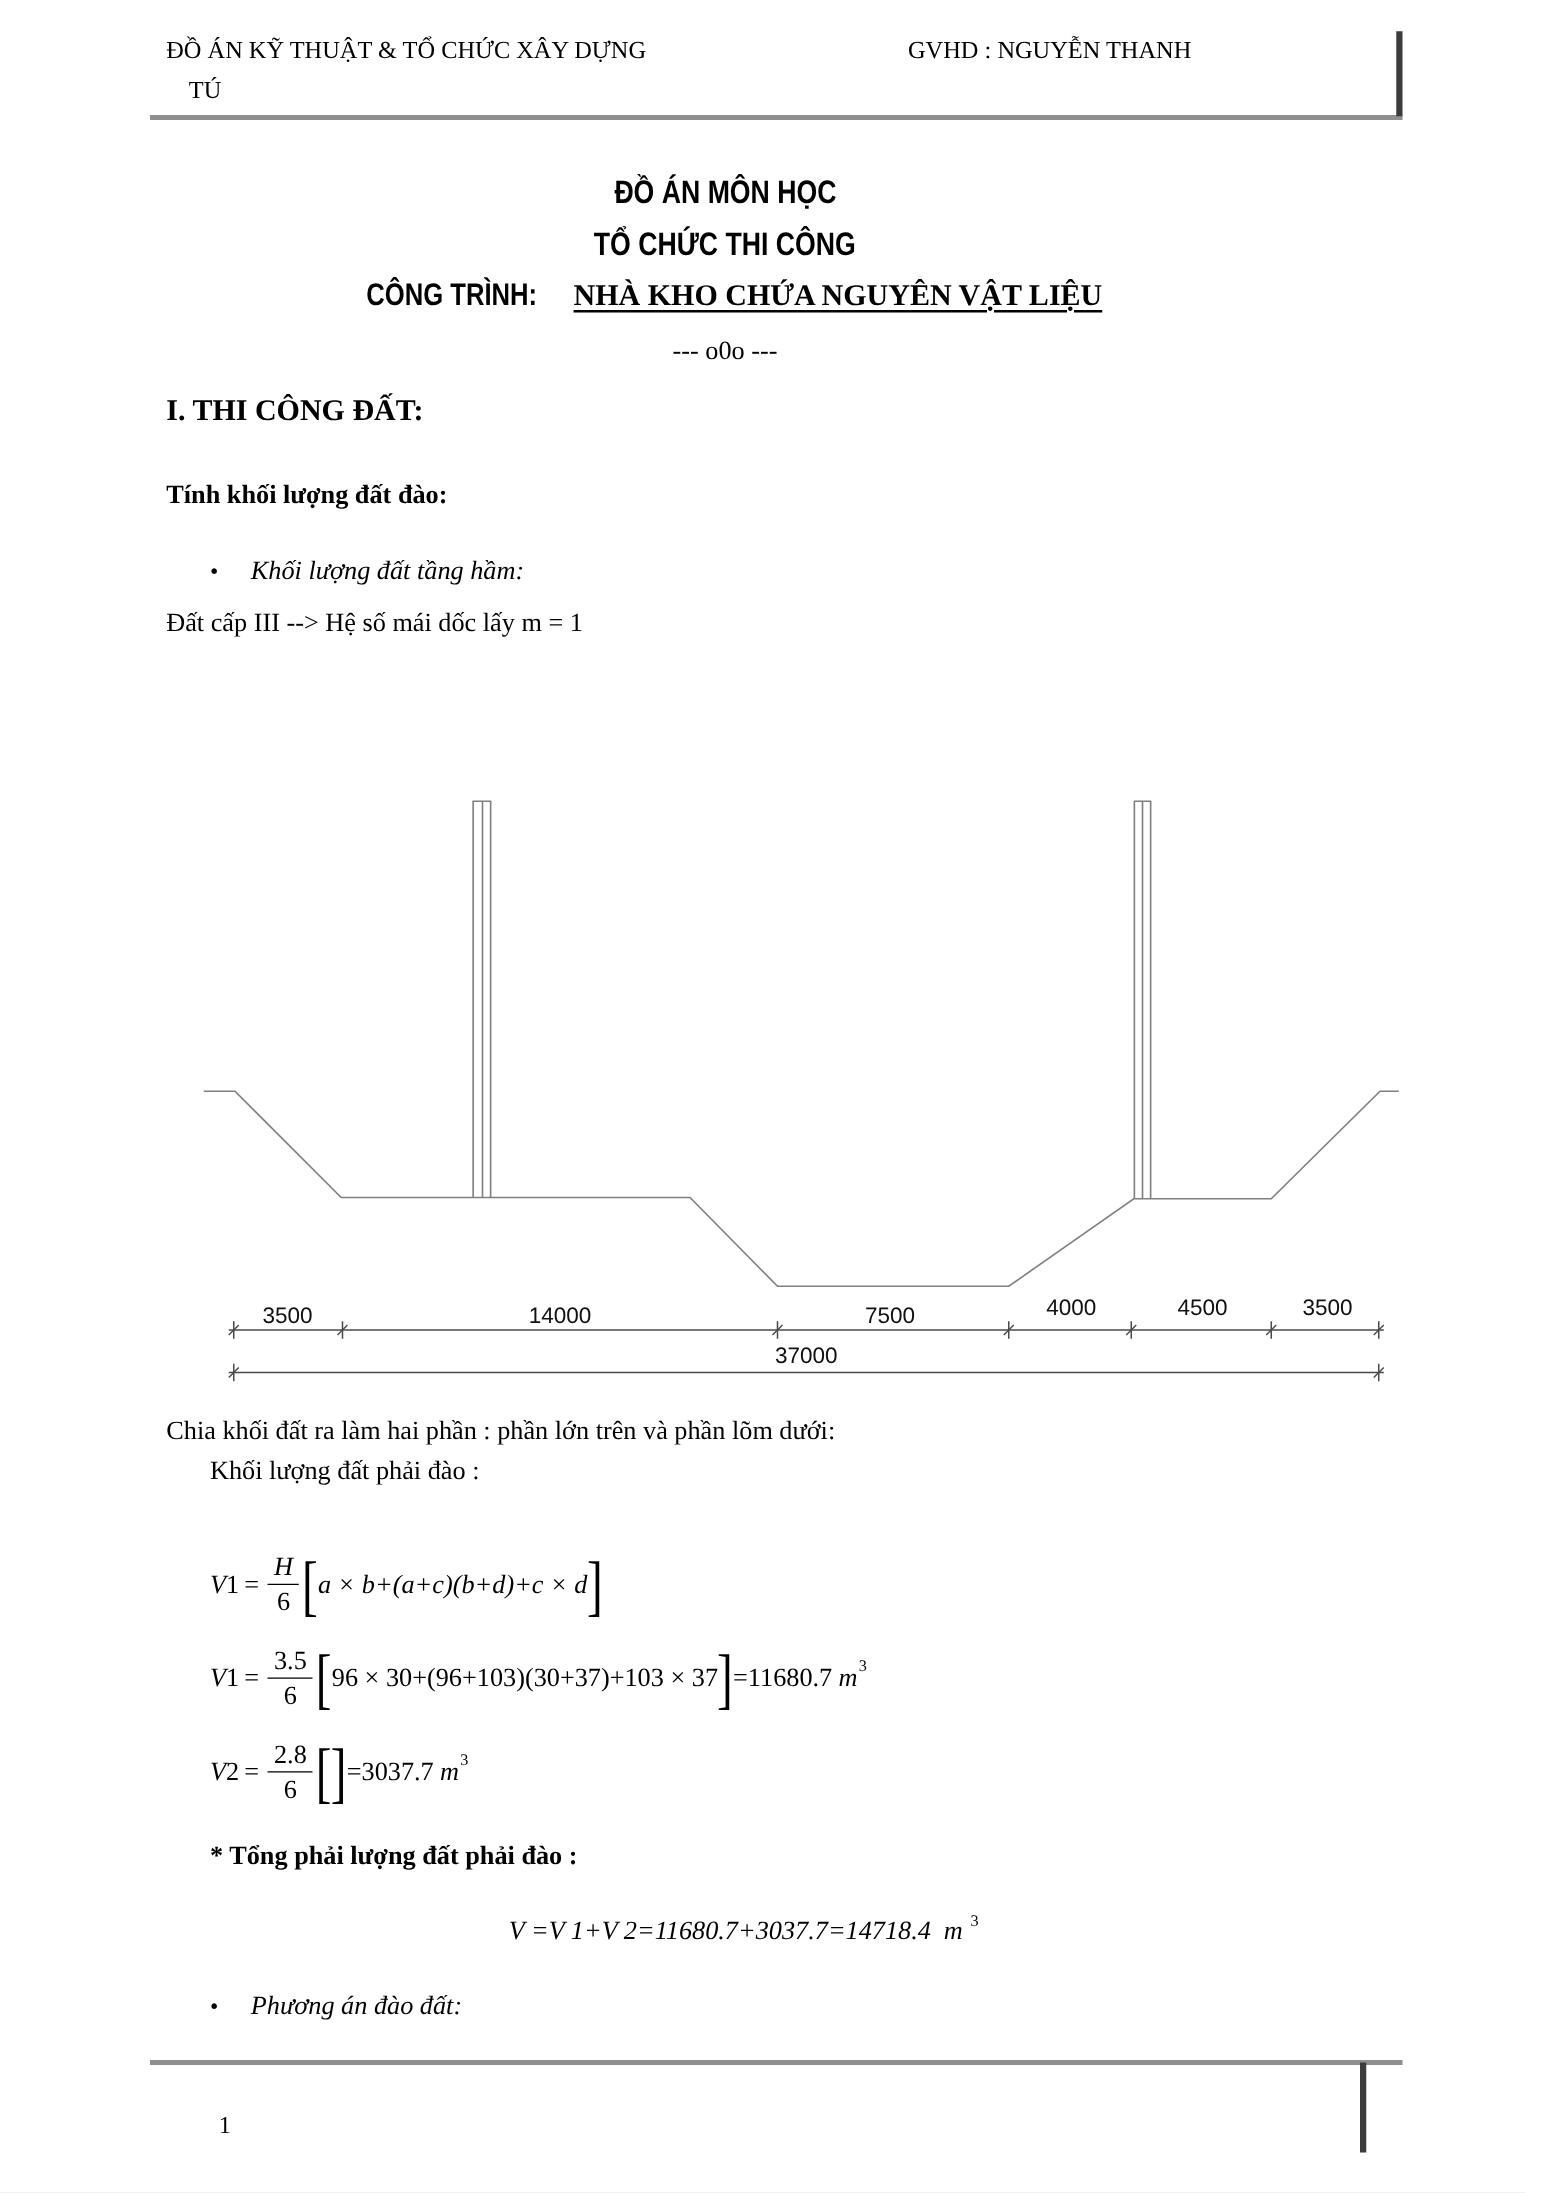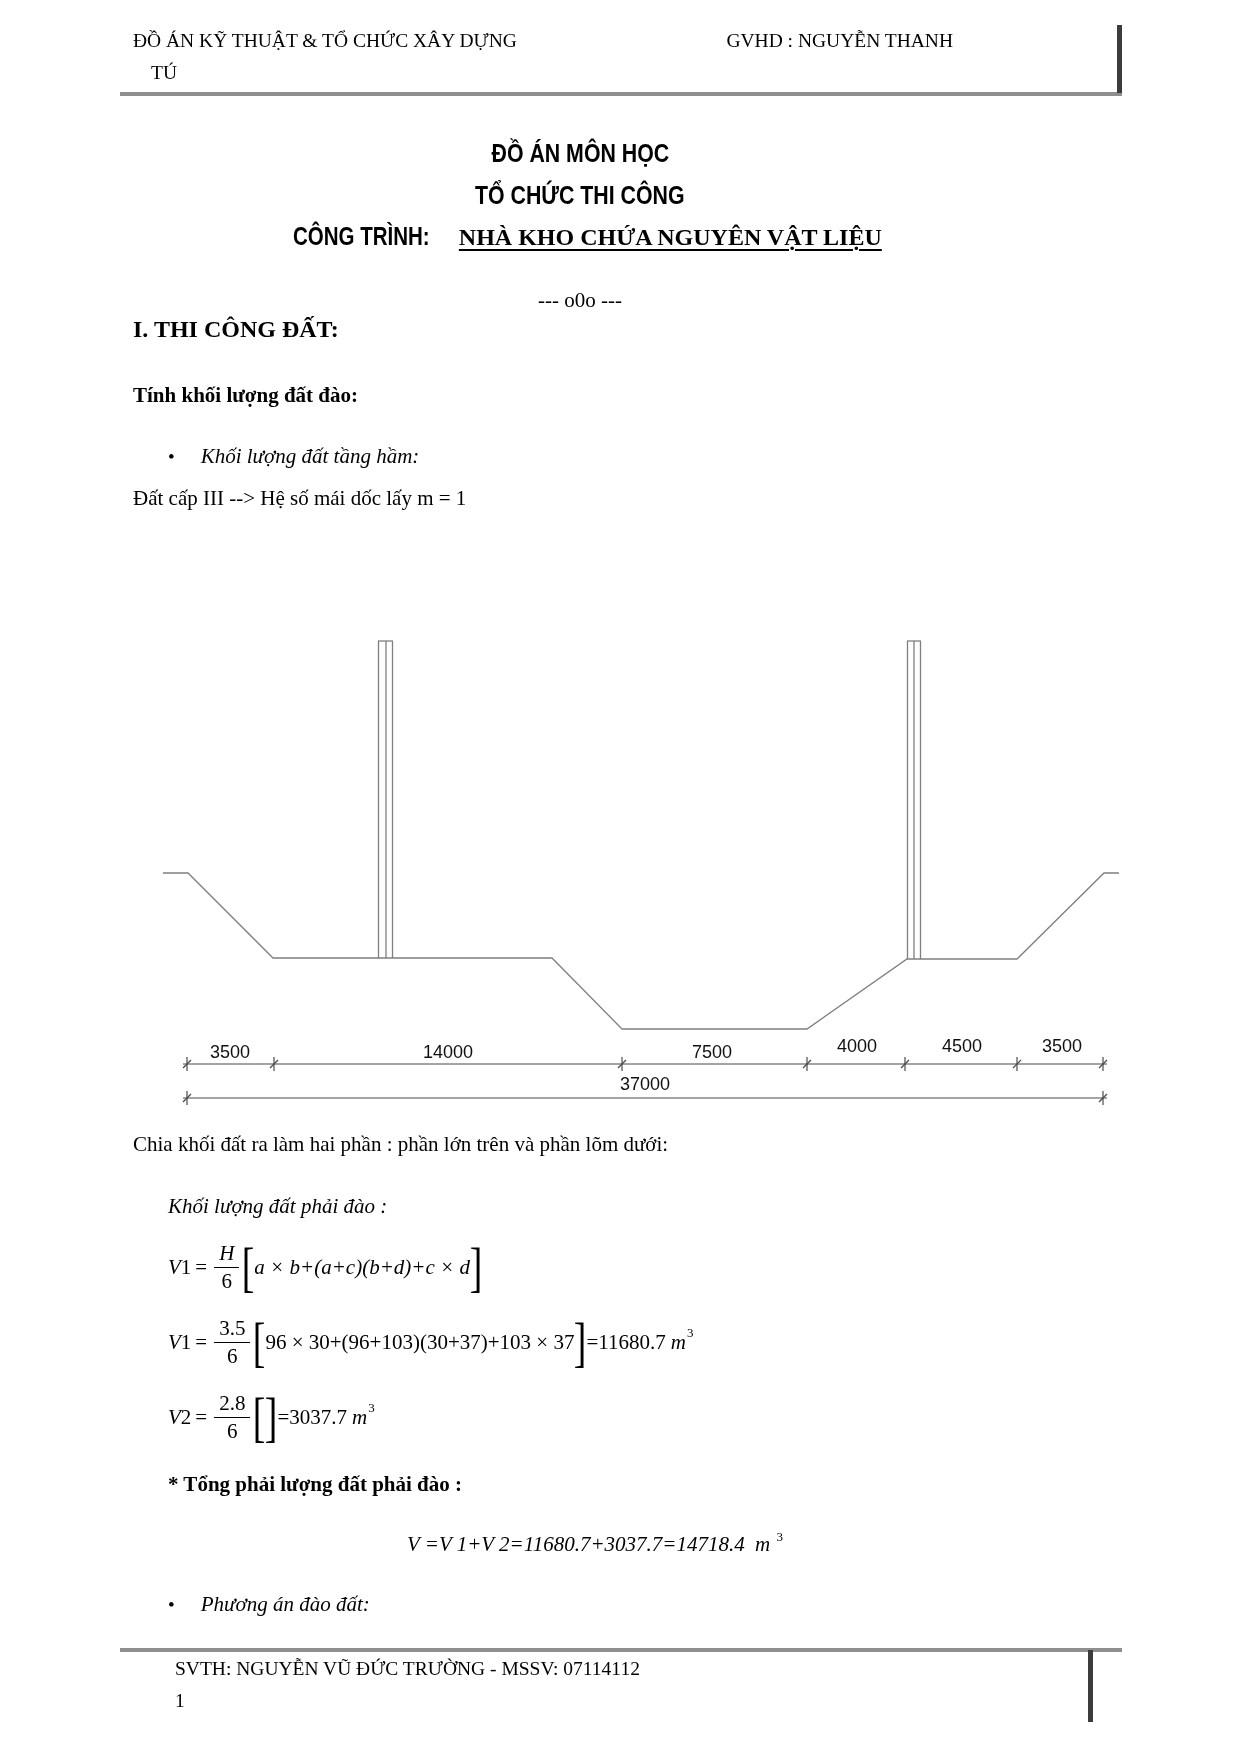--- a/index.html
+++ b/index.html
@@ -72,21 +72,21 @@
   <div class="abs center-block" style="top:138px;">
     <span class="condensed title-main">ĐỒ ÁN MÔN HỌC</span>
   </div>
   <div class="abs center-block" style="top:180px;">
     <span class="condensed title-main">TỔ CHỨC THI CÔNG</span>
   </div>
   <div class="abs center-block" style="top:222px;">
     <span class="condensed" style="font-size:25px; margin-right:10px;">CÔNG TRÌNH:</span>
     <span class="title-serif">NHÀ KHO CHỨA NGUYÊN VẬT LIỆU</span>
   </div>
-  <div class="abs center-block o0o" style="top:268px;margin-top:20px;">--- o0o ---</div>
+  <div class="abs center-block o0o" style="top:268px;">--- o0o ---</div>
 
   <div class="abs h1" style="left:133px; top:316px;">I. THI CÔNG ĐẤT:</div>
   <div class="abs h2" style="left:133px; top:383px;">Tính khối lượng đất đào:</div>
 
   <div class="abs bullet-row" style="left:168px; top:444px;">
     <span class="bullet-dot">•</span>
     <span>Khối lượng đất tầng hầm:</span>
   </div>
 
   <div class="abs body-text" style="left:133px; top:486px;">Đất cấp III --&gt; Hệ số mái dốc lấy m = 1</div>
@@ -139,21 +139,21 @@
       <line x1="183" y1="478" x2="1107" y2="478"></line>
       <line x1="187" y1="471" x2="187" y2="485"></line>
         <line x1="183" y1="482" x2="191" y2="474"></line>
       <line x1="1103" y1="471" x2="1103" y2="485"></line>
         <line x1="1099" y1="482" x2="1107" y2="474"></line>
       <text x="645" y="470">37000</text>
     </g>
   </svg>
 
   <div class="abs body-text" style="left:133px; top:1132px;">Chia khối đất ra làm hai phần : phần lớn trên và phần lõm dưới:</div>
-  <div class="abs body-text" style="left:168px; top:1194px;font-style:italic;">Khối lượng đất phải đào :</div>
+  <div class="abs body-text" style="left:168px; top:1164px;">Khối lượng đất phải đào :</div>
 
   <div class="abs formula" style="left:168px; top:1240px;">
     <span class="it">V</span>
     <span class="lhs-gap">1</span>
     <span class="lhs-gap">=</span>
     <span class="frac">
       <span class="num it">H</span>
       <span class="den">6</span>
     </span>
     <span class="brk">[</span>
@@ -200,16 +200,15 @@
     <span class="sup">3</span>
   </div>
 
   <div class="abs bullet-row" style="left:168px; top:1592px;">
     <span class="bullet-dot">•</span>
     <span>Phương án đào đất:</span>
   </div>
 
   <div class="rule" style="top:1648px;"></div>
   <div class="vbar" style="left:1088px; top:1650px; height:72px;"></div>
-  <div class="abs footer-text" style="left:175px; top:1658px;">SVTH: NGUYỄN VŨ ĐỨC TRƯỜNG - MSSV: 07114112</div>
   <div class="abs footer-text" style="left:175px; top:1690px;">1</div>
 
 </div>
 
 </body></html>

